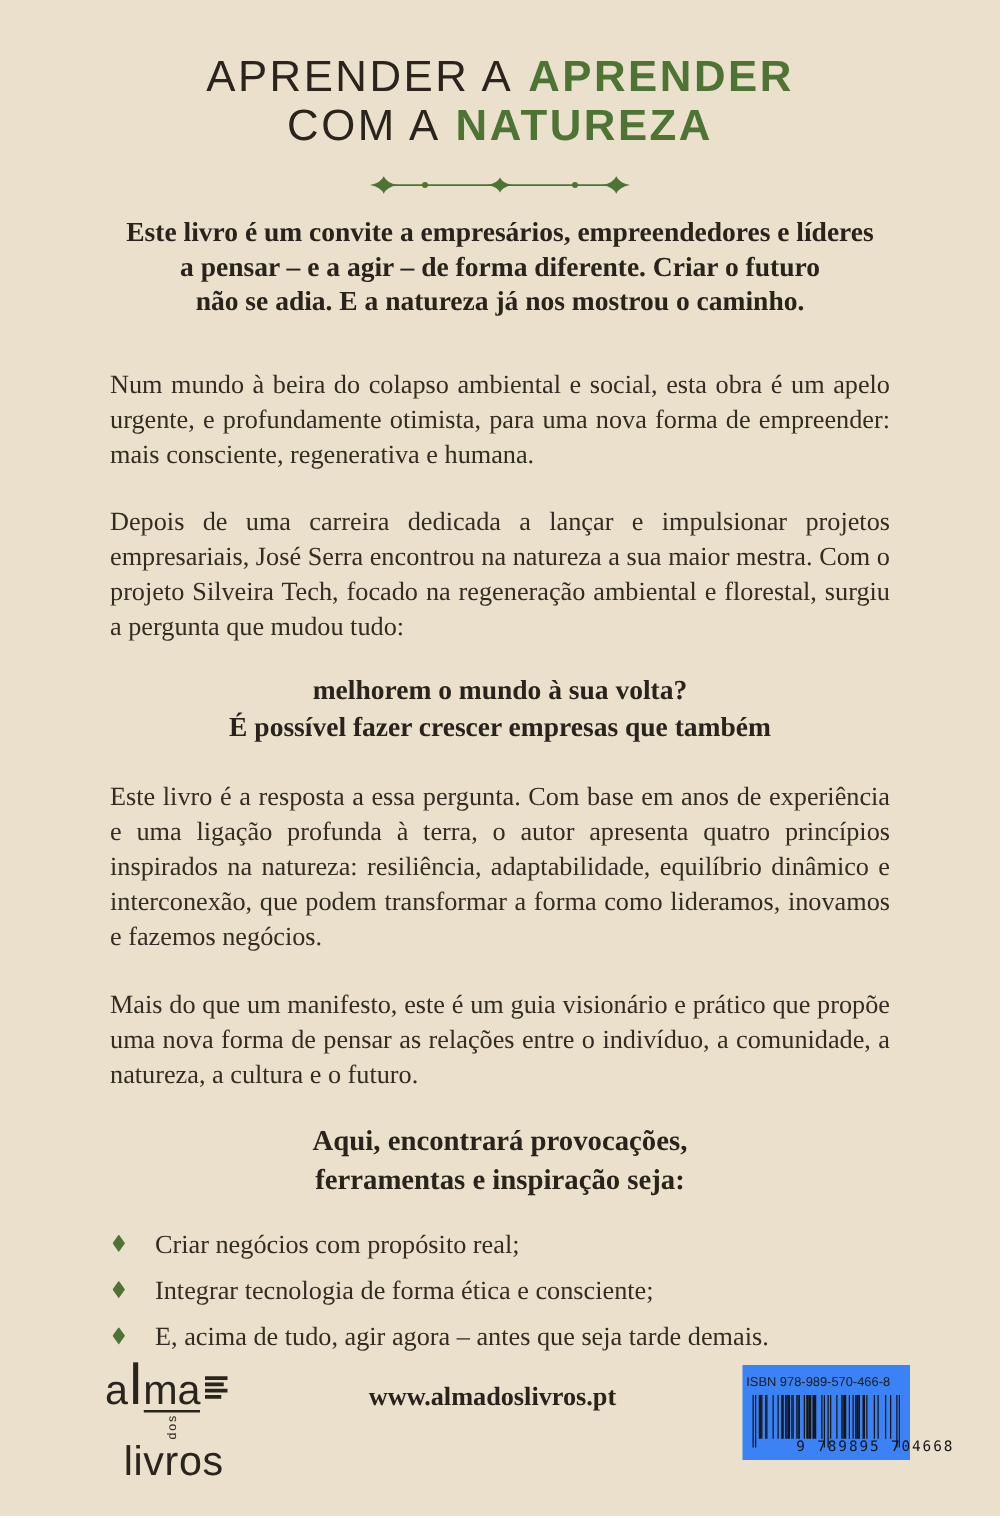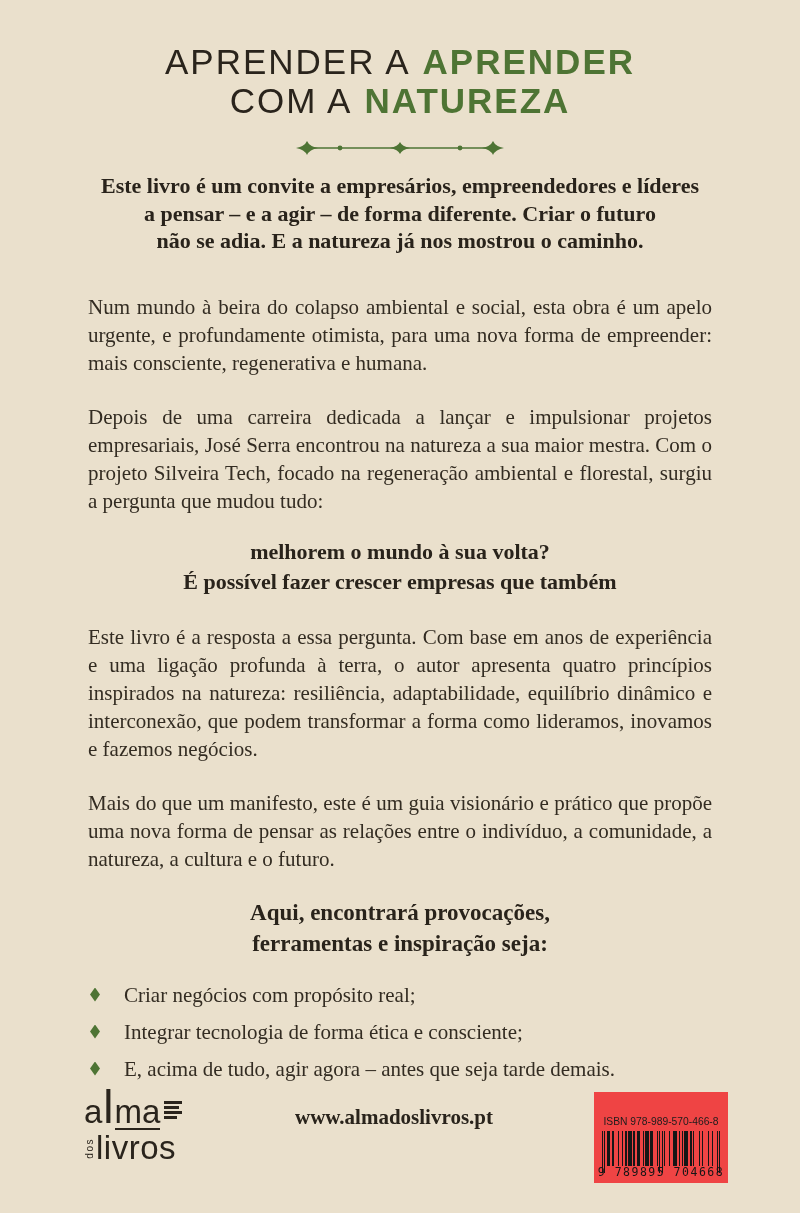--- a/index.html
+++ b/index.html
@@ -59,47 +59,47 @@
   .logo-top{display:flex;align-items:baseline;}
   .lg-a{font-size:33px;line-height:30px;}
   .lg-l{font-size:46px;line-height:30px;margin:0 1px;}
   .lg-ma{font-size:33px;line-height:30px;border-bottom:2.5px solid #2a241c;padding-bottom:1px;}
   .books-icon{display:flex;flex-direction:column;gap:2.5px;margin-left:4px;align-self:flex-start;margin-top:9px;}
   .books-icon i{display:block;height:2.6px;background:#2a241c;}
   .books-icon i:nth-child(1){width:18px;}
   .books-icon i:nth-child(2){width:15px;}
   .books-icon i:nth-child(3){width:18px;}
   .books-icon i:nth-child(4){width:13px;}
-  .logo-bottom{display:flex;align-items:center;margin-top:1px;}
+  .logo-bottom{display:flex;align-items:center;margin-top:1px;flex-direction:column;}
   .lg-dos{writing-mode:vertical-rl;transform:rotate(180deg);font-size:10px;letter-spacing:1.5px;margin-right:1px;}
   .lg-livros{font-size:33px;line-height:34px;letter-spacing:.5px;}
 
   
   .visit{flex:1;text-align:center;margin-top:10px;}
   .visit-line{font-size:20px;line-height:28px;color:#2f2820;}
   .url{font-size:21px;line-height:30px;font-weight:700;color:#29231b;}
 
   
   .barcode-box{
-    margin-right:72px;width:128px;background:#ef4444;
-    padding:23px 3px 5px;text-align:center;
+    margin-right:72px;width:128px;background:#3b82f6;
+    padding:8px 3px 5px;
   }
   .isbn{
     font-family:"Liberation Sans", sans-serif;
     font-size:10.3px;line-height:13px;color:#1c1c1c;
     white-space:nowrap;letter-spacing:0;
   }
   .bars{display:flex;justify-content:center;align-items:flex-start;height:42px;margin-top:3px;}
   .mod{width:1.25px;height:35px;}
   .mod.on{background:#161616;}
   .mod.guard{height:42px;}
   .digits{
     font-family:"DejaVu Sans Mono", monospace;
     font-size:11.5px;line-height:12px;color:#161616;
-    margin-top:-7px;letter-spacing:1.5px;white-space:nowrap;
+    margin-top:-7px;letter-spacing:1.5px;white-space:nowrap;margin-left:40px;
   }
 </style>
 </head>
 <body>
 
 <div class="page">
 
   <header class="title">
     <div class="title-line">
       <span class="t-dark">APRENDER A</span>

